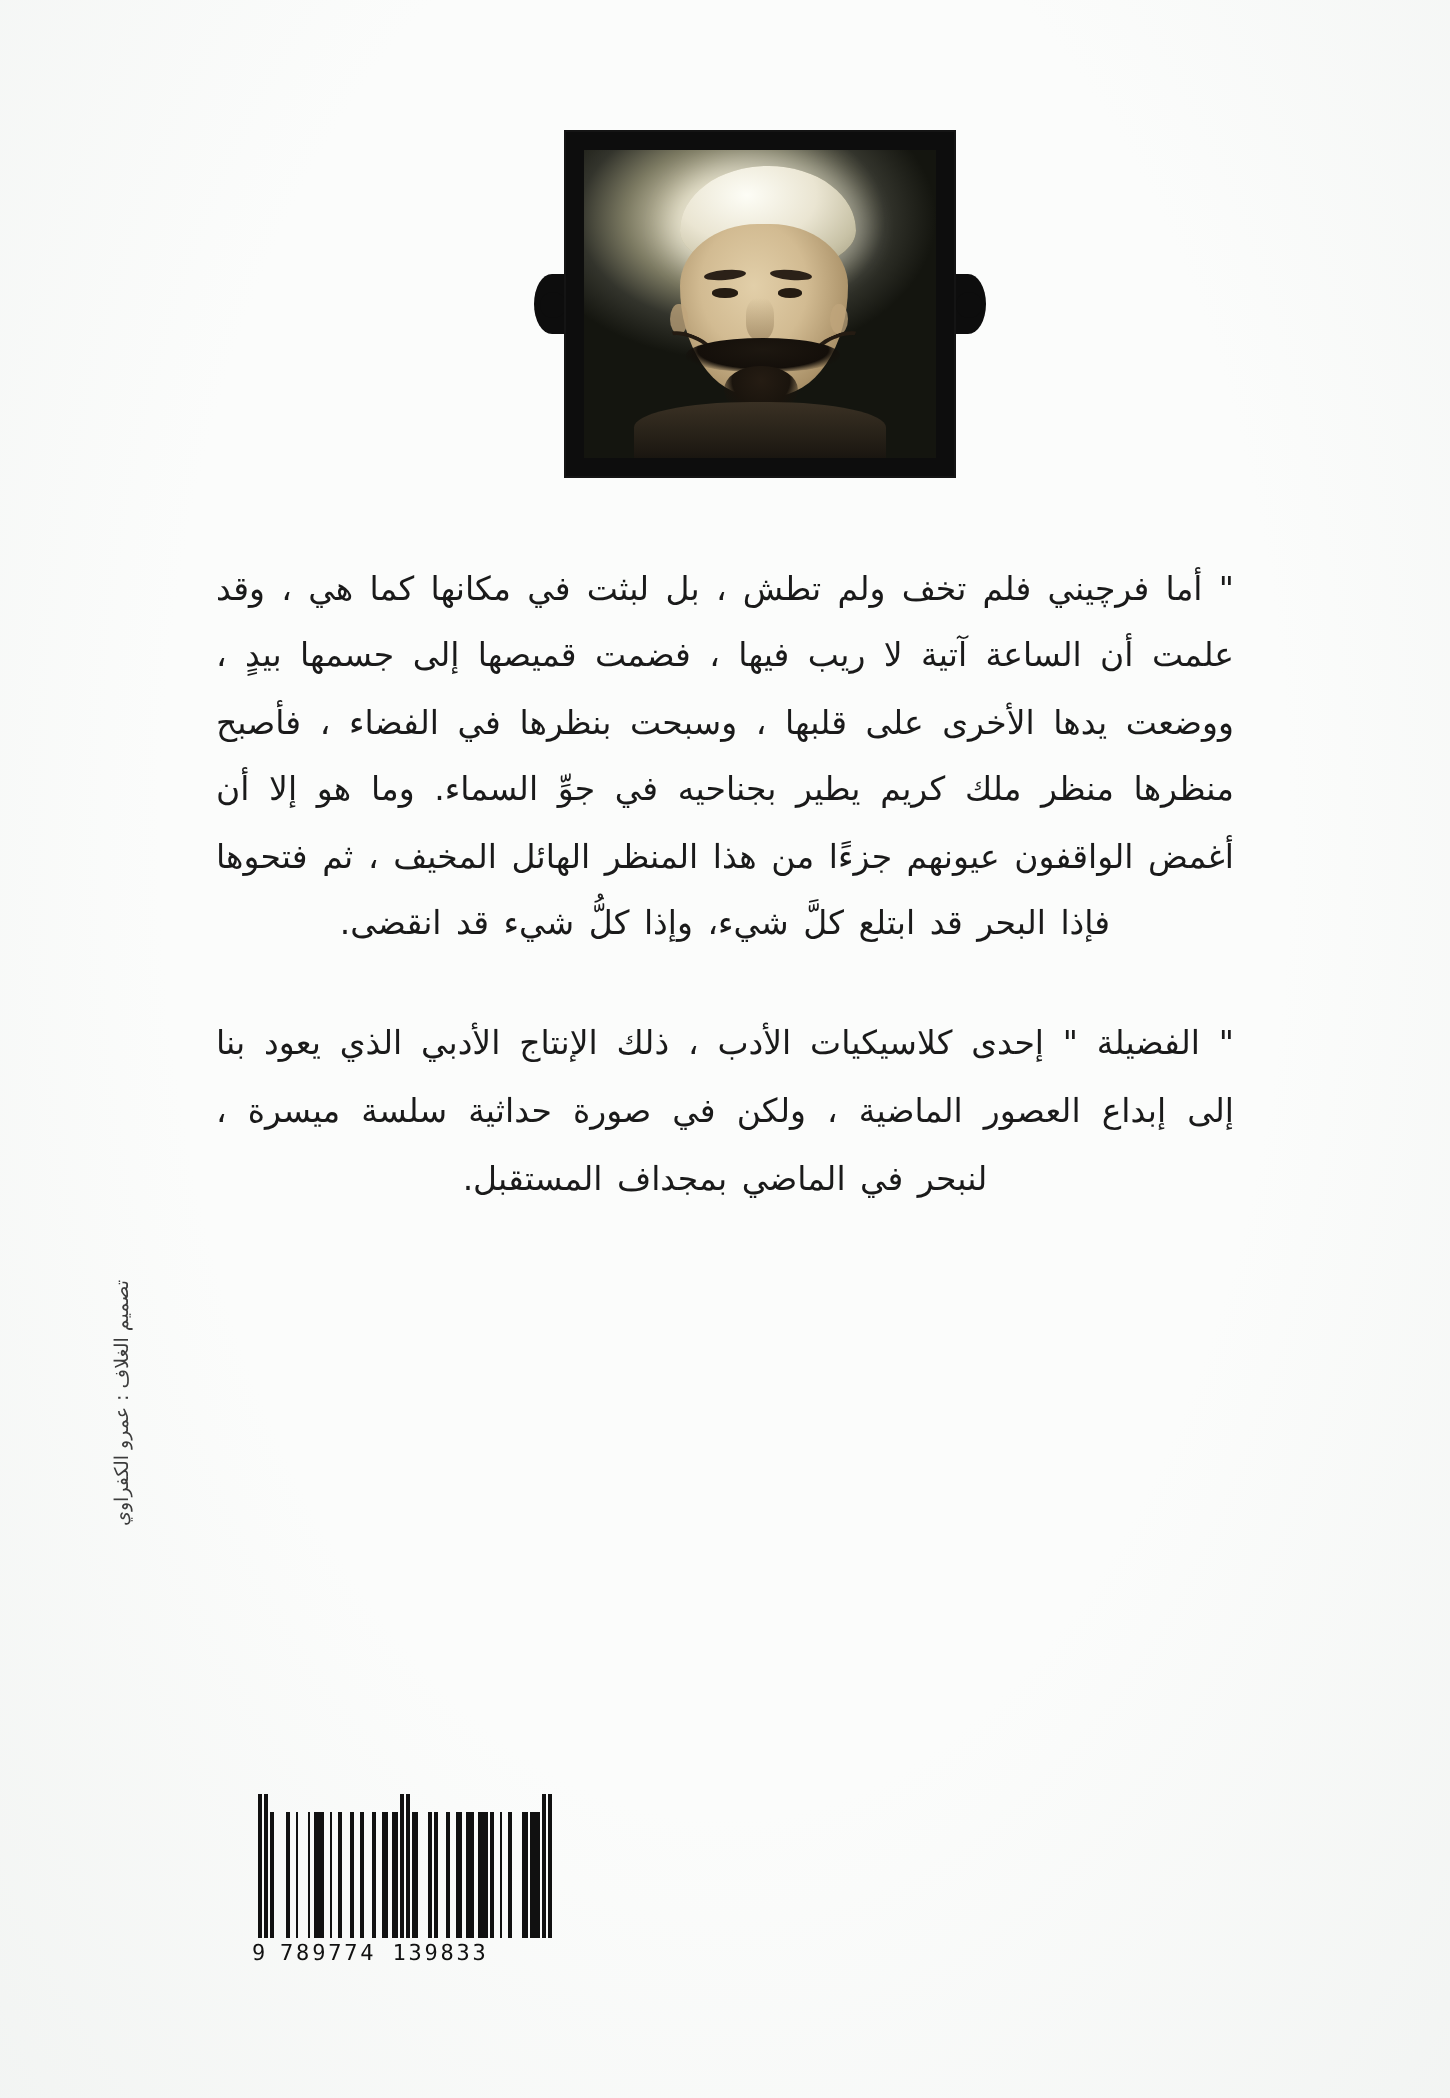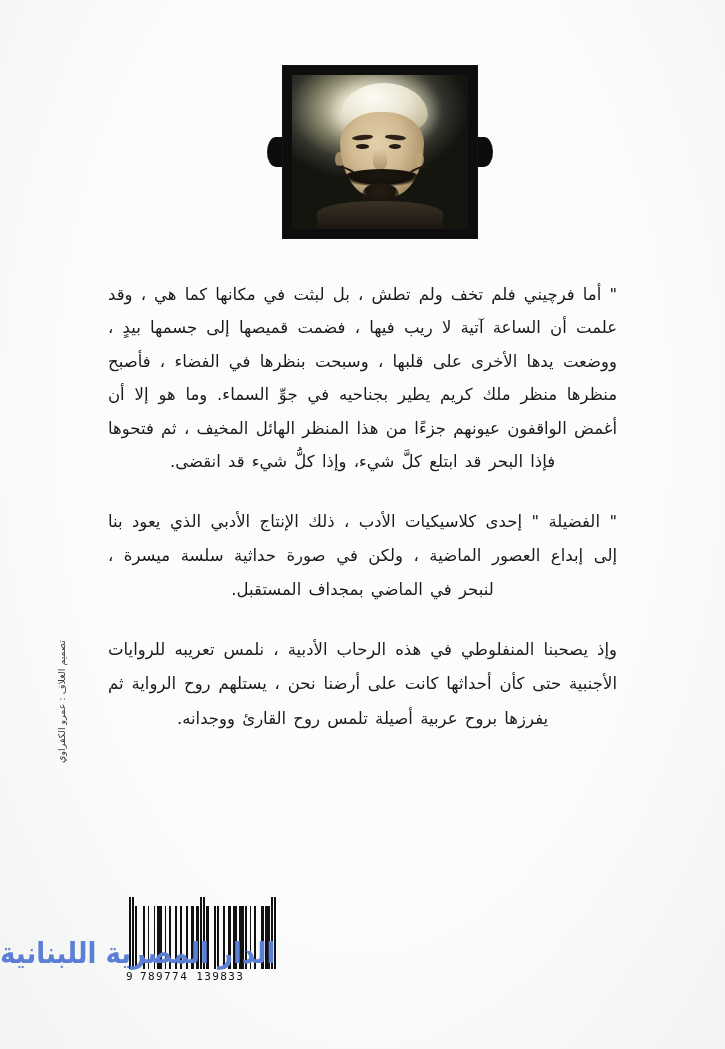--- a/index.html
+++ b/index.html
@@ -277,21 +277,20 @@
         <div class="ph-moustache"></div>
         <div class="ph-chin"></div>
         <div class="ph-shoulders"></div>
       </div>
     </div>
   </div>
 
   <div class="body-text">
     <p class="para p1">" أما فرچيني فلم تخف ولم تطش ، بل لبثت في مكانها كما هي ، وقد علمت أن الساعة آتية لا ريب فيها ، فضمت قميصها إلى جسمها بيدٍ ، ووضعت يدها الأخرى على قلبها ، وسبحت بنظرها في الفضاء ، فأصبح منظرها منظر ملك كريم يطير بجناحيه في جوِّ السماء. وما هو إلا أن أغمض الواقفون عيونهم جزءًا من هذا المنظر الهائل المخيف ، ثم فتحوها فإذا البحر قد ابتلع كلَّ شيء، وإذا كلُّ شيء قد انقضى.</p>
     <p class="para p2">" الفضيلة " إحدى كلاسيكيات الأدب ، ذلك الإنتاج الأدبي الذي يعود بنا إلى إبداع العصور الماضية ، ولكن في صورة حداثية سلسة ميسرة ، لنبحر في الماضي بمجداف المستقبل.</p>
-    <p class="para p3">وإذ يصحبنا المنفلوطي في هذه الرحاب الأدبية ، نلمس تعريبه للروايات الأجنبية حتى كأن أحداثها كانت على أرضنا نحن ، يستلهم روح الرواية ثم يفرزها بروح عربية أصيلة تلمس روح القارئ ووجدانه.</p>
   </div>
 
   <div class="credit">تصميم الغلاف : عمرو الكفراوي</div>
 
   <div class="barcode-block">
     <div class="barcode-bars">
         <span class="tall" style="width: 1.55px;"></span>
         <span class="gap" style="width: 1.55px;"></span>
         <span class="tall" style="width: 1.55px;"></span>
         <span class="gap" style="width: 1.55px;"></span>
@@ -386,17 +385,14 @@
         <span class="tall" style="width: 1.55px;"></span>
         <span class="gap" style="width: 1.55px;"></span>
         <span class="tall" style="width: 1.55px;"></span>
       </div>
     <div class="barcode-digits">
       <span class="bc-lead">9</span>
       <span>789774 139833</span>
     </div>
   </div>
 
-  <div class="publisher">
-    <span class="publisher-name">الدار المصرية اللبنانية</span>
-  </div>
 
 </div>
 
 </body></html>

